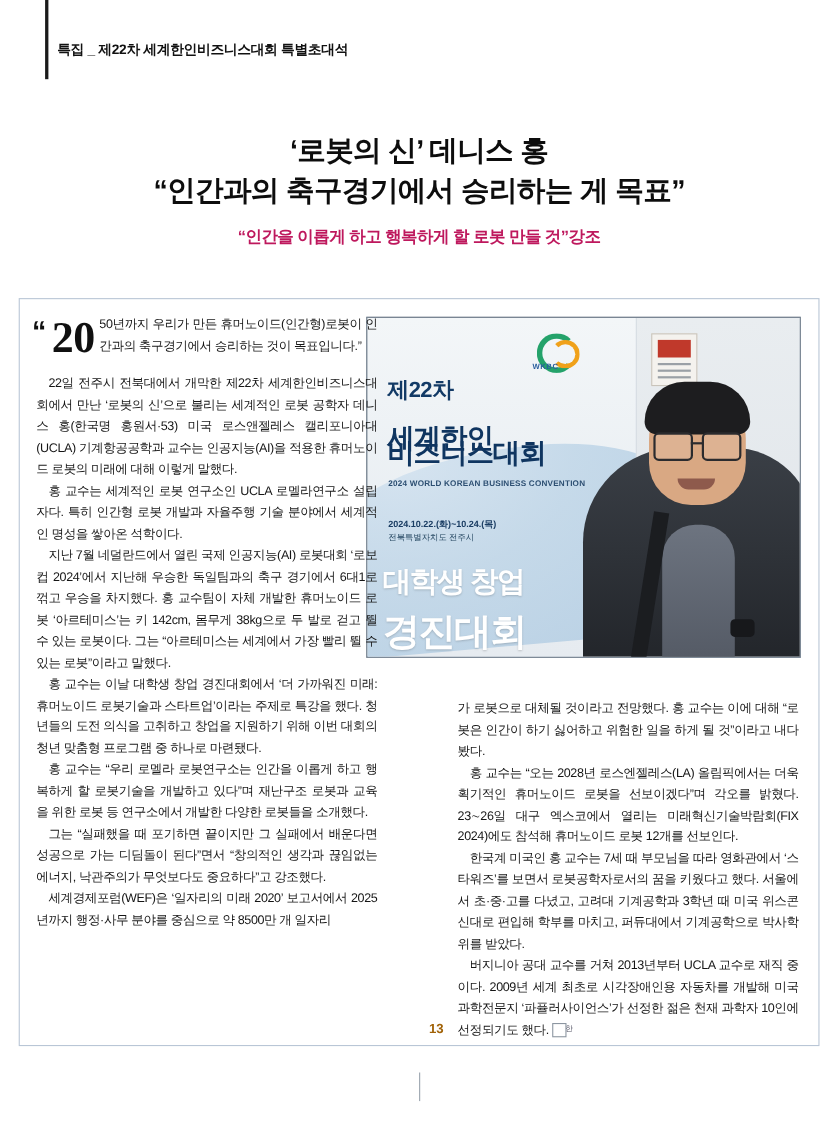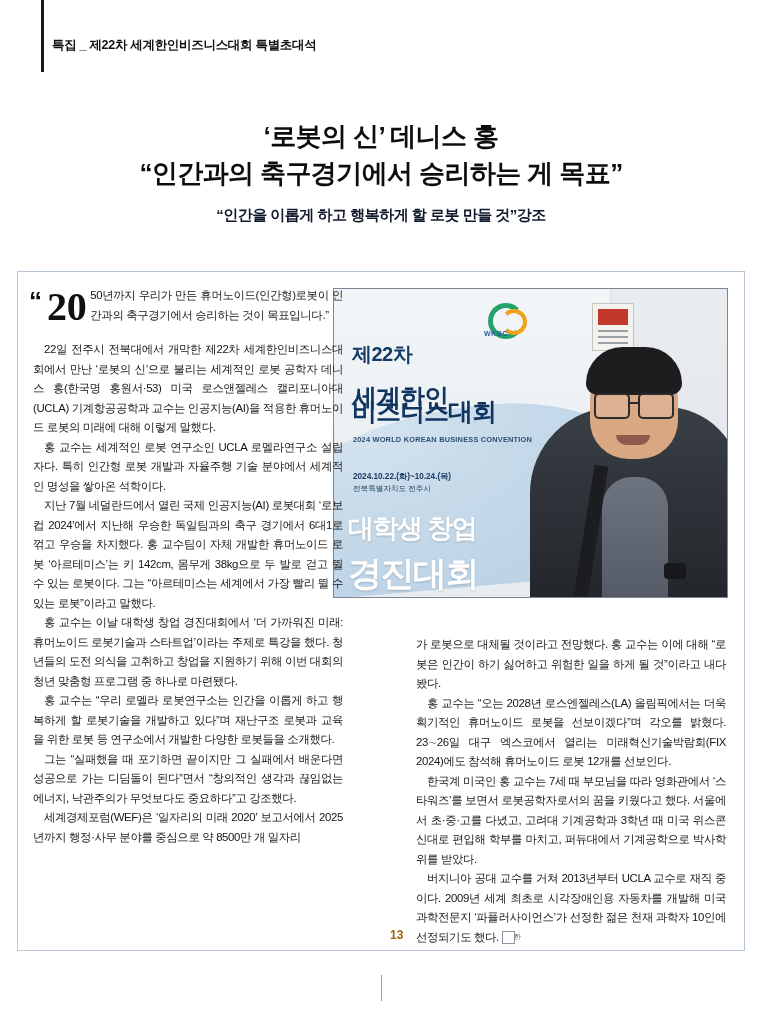--- a/index.html
+++ b/index.html
@@ -56,21 +56,21 @@
     font-weight: bold;
     letter-spacing: -0.6px;
     color: #0d0d0d;
     line-height: 38px;
   }
   .subtitle {
     margin-top: 14px;
     font-size: 15px;
     font-weight: bold;
     letter-spacing: -0.5px;
-    color: #0f172a;
+    color: #be185d;
   }
 
   
   .body-frame {
     position: absolute;
     left: 17px;
     top: 271px;
     width: 728px;
     height: 680px;
     border: 1px solid #b9c6d6;
@@ -143,21 +143,20 @@
   
   .banner {
     position: absolute;
     left: 0;
     top: 0;
     width: 244px;
     height: 100%;
     background: linear-gradient(180deg, #f3f6f8 0%, #eaeff3 55%, #e6ebf0 100%);
     border-right: 1px solid #d6dde3;
     overflow: hidden;
-    padding-left: 32px;
   }
   .banner-wave {
     position: absolute;
     left: -30px;
     top: 118px;
     width: 320px;
     height: 180px;
     background: radial-gradient(ellipse at 20% 0%, #cfe0ef 0%, #b9d2e6 45%, #a9c7e0 100%);
     border-radius: 60% 40% 0 0 / 40% 30% 0 0;
     transform: rotate(-5deg);

